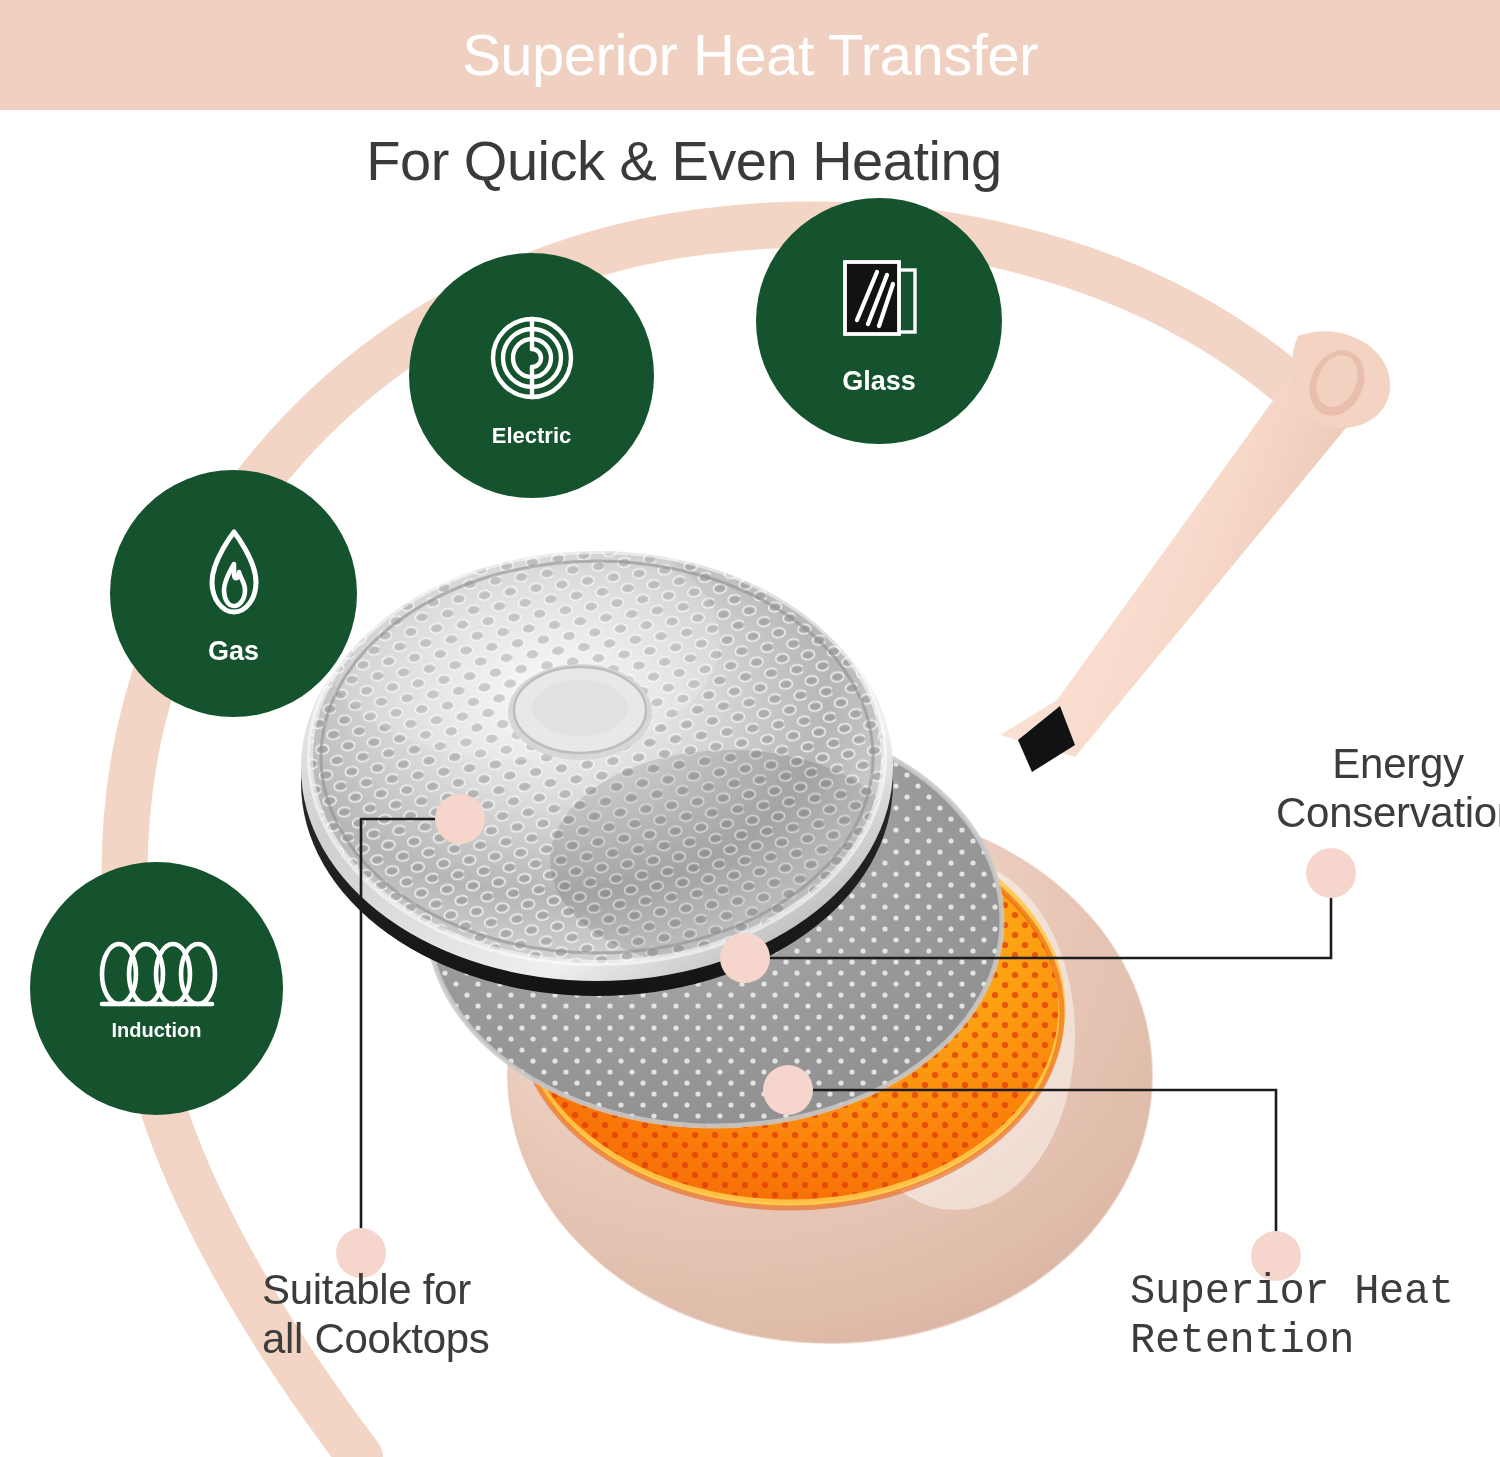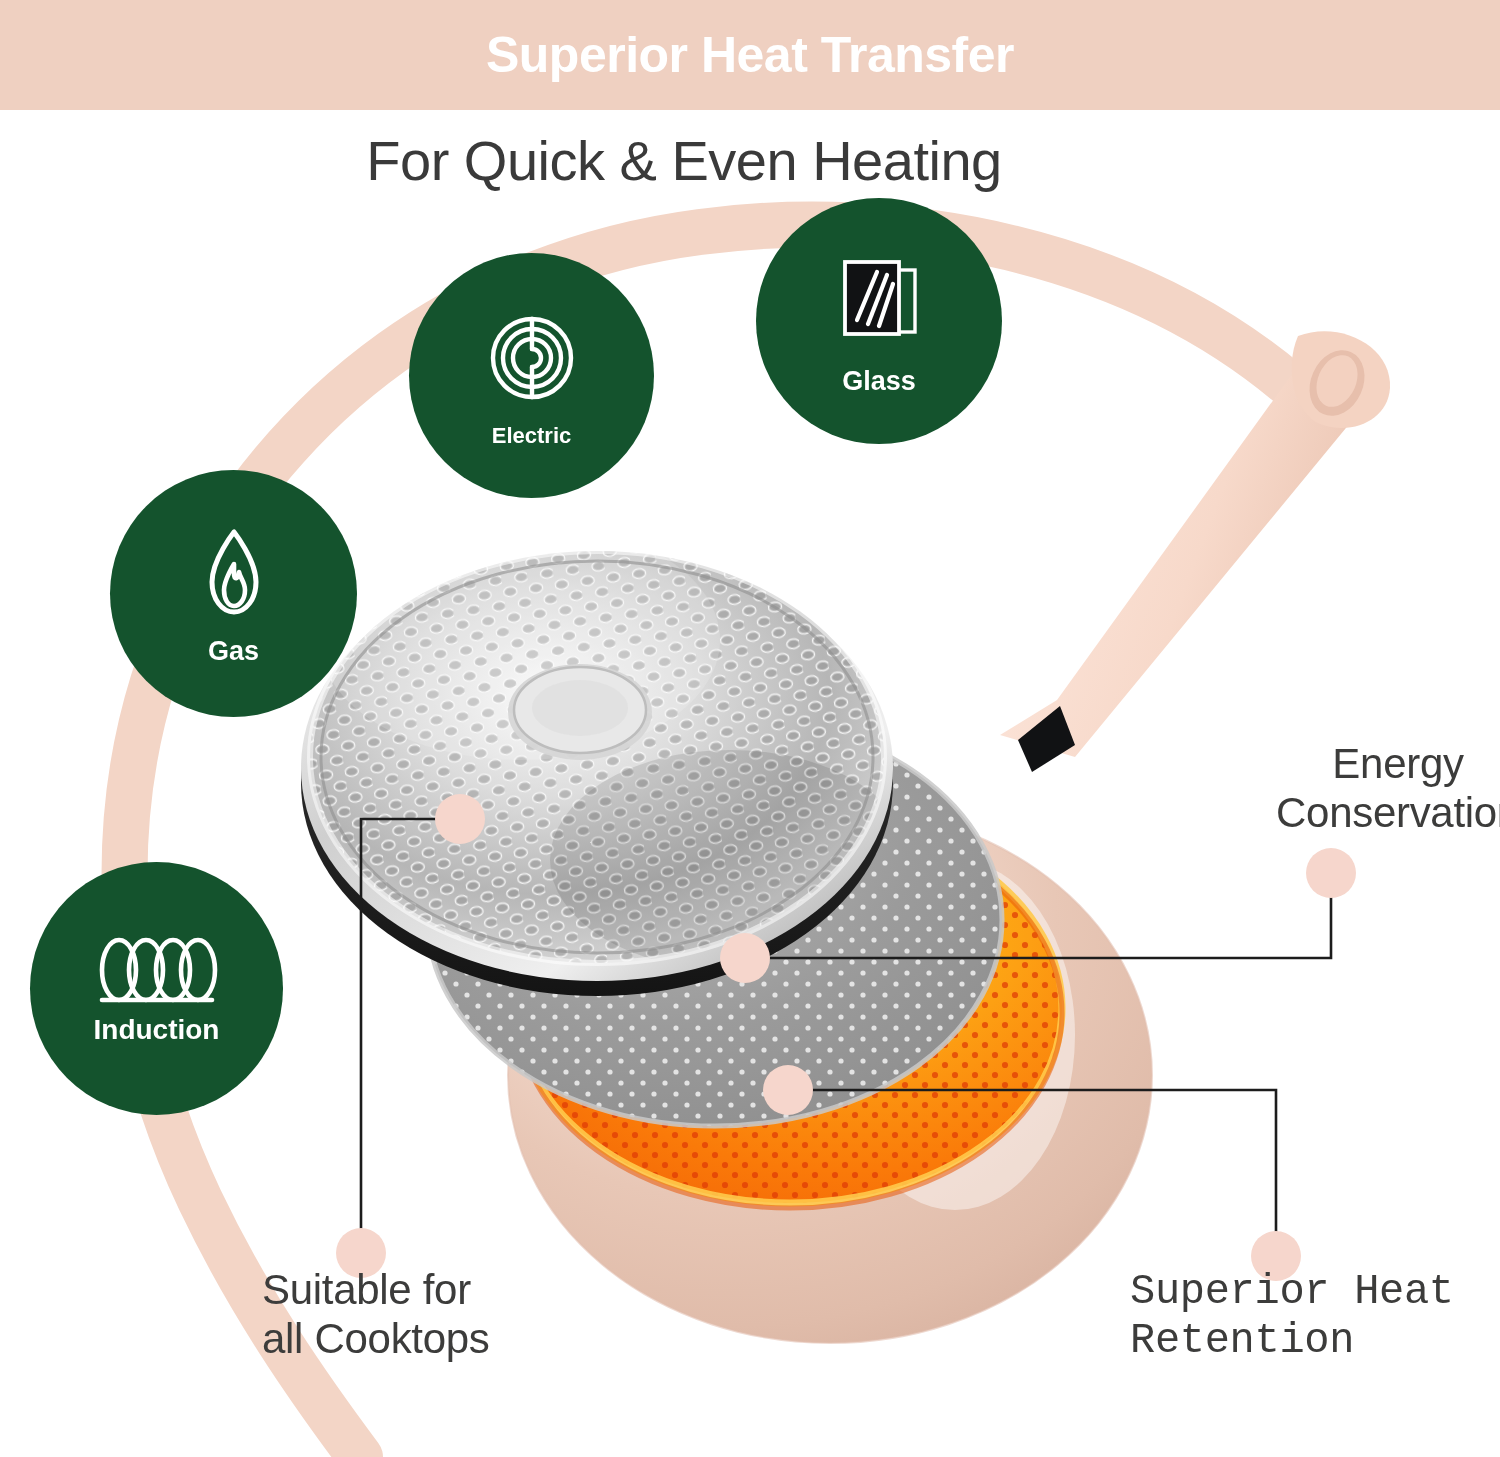--- a/index.html
+++ b/index.html
@@ -10,21 +10,21 @@
     position:relative; overflow:hidden;
   }
   #stage { position:absolute; inset:0; }
 
   
   .header-band{
     position:absolute; left:0; top:0; width:1500px; height:110px;
     background:#EFD0C1; display:flex; align-items:center; justify-content:center;
   }
   .header-title{
-    color:#FFFFFF; font-size:50px; font-weight:700; letter-spacing:-0.5px;
+    color:#FFFFFF; font-size:58px; font-weight:400; letter-spacing:-0.5px;
     line-height:1; white-space:nowrap;
   }
   .header-sub{
     position:absolute; left:0; top:128px; width:1368px; text-align:center;
     color:#3A3A3A; font-size:56px; font-weight:500; letter-spacing:-0.5px;
     white-space:nowrap;
   }
 
   
   .arc-svg{ position:absolute; left:0; top:0; width:1500px; height:1457px; }
@@ -38,21 +38,21 @@
   .badge .blabel{
     color:#fff; font-weight:700; letter-spacing:0px; line-height:1;
   }
   #badge-glass{ left:756px; top:198px; width:246px; height:246px; }
   #badge-glass .blabel{ font-size:27px; margin-top:16px; }
   #badge-electric{ left:409px; top:253px; width:245px; height:245px; }
   #badge-electric .blabel{ font-size:22px; margin-top:14px; }
   #badge-gas{ left:110px; top:470px; width:247px; height:247px; }
   #badge-gas .blabel{ font-size:27px; margin-top:16px; }
   #badge-induction{ left:30px; top:862px; width:253px; height:253px; }
-  #badge-induction .blabel{ font-size:28px; margin-top:2px; }
+  #badge-induction .blabel{ font-size:20px; margin-top:2px; }
 
   
   .pan-svg{ position:absolute; left:0; top:0; width:1500px; height:1457px; }
 
   
   .callout-text{
     position:absolute; color:#3C3C3B; font-size:42px; font-weight:500;
     line-height:1.16; letter-spacing:-0.3px;
   }
   #co-energy{ left:1248px; top:740px; width:300px; text-align:center; }

